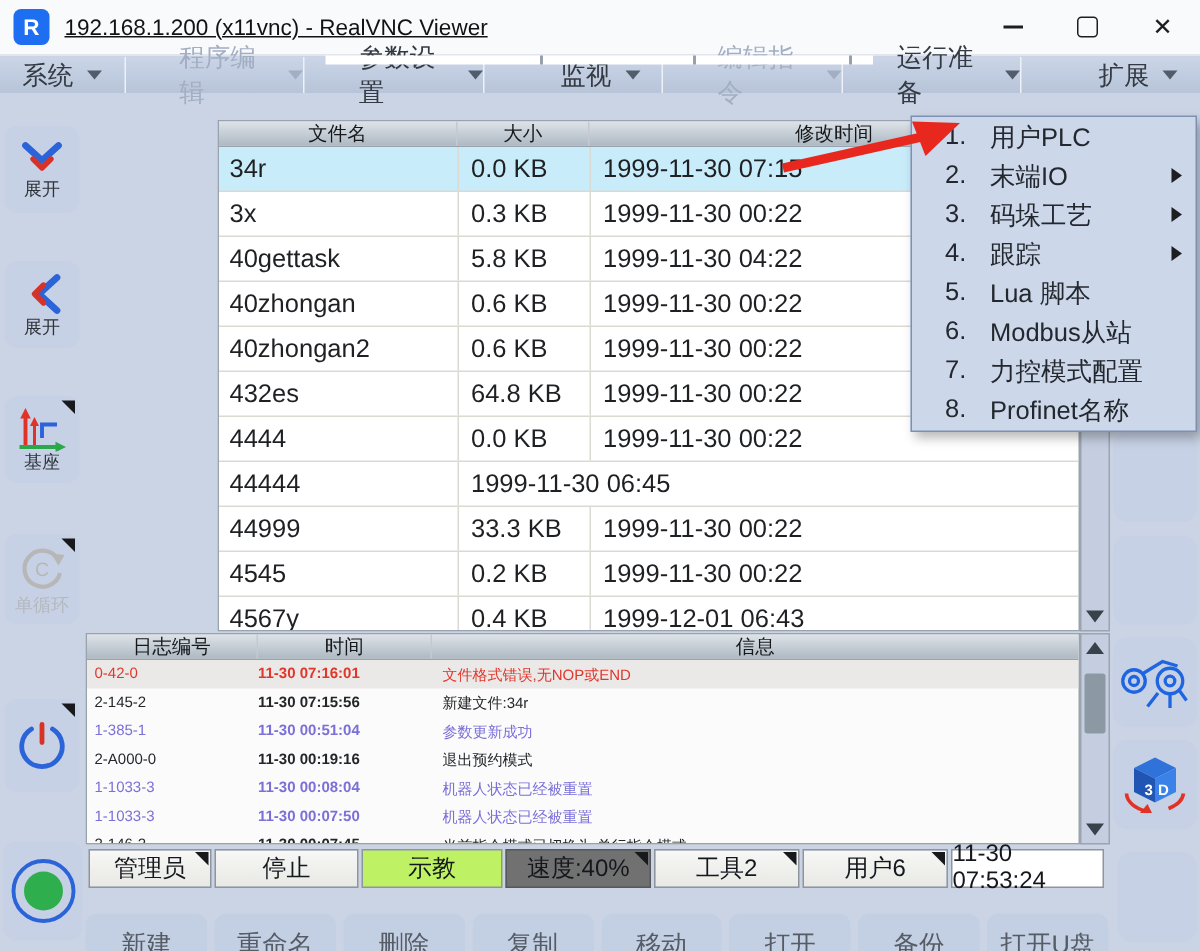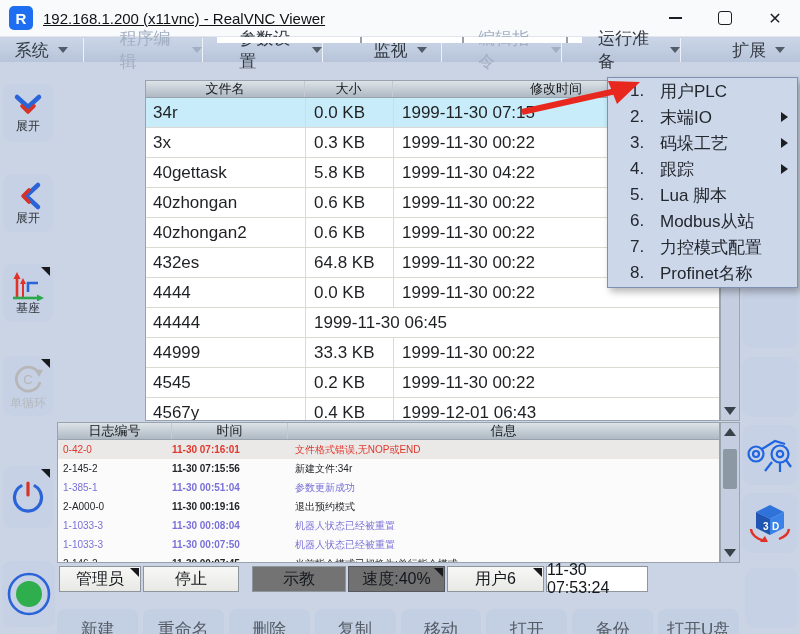--- a/index.html
+++ b/index.html
@@ -80,21 +80,21 @@
   .ctx-num{width:30px;}
   .subarrow{position:absolute;right:9px;width:0;height:0;border-top:5px solid transparent;
             border-bottom:5px solid transparent;border-left:7px solid #1c1e21;}
 
   .red-arrow{position:absolute;left:516px;top:76px;z-index:60;pointer-events:none;}
 
   
   .statusbar{position:absolute;left:59px;top:566px;height:26px;display:flex;gap:2px;}
   .seg{height:26px;display:flex;align-items:center;justify-content:center;font-size:16px;color:#14171c;
        background:linear-gradient(#f7f7f5,#e8e8e5);border:1px solid #8f959d;box-sizing:border-box;position:relative;}
-  .seg.green{background:#737373;margin-left:11px;}
+  .seg.green{background:#bef264;}
   .seg.dark{background:#717171;border-color:#55585c;}
   .seg.clock{background:#fff;}
   .seg .corner{top:1px;right:1px;}
   .actions{position:absolute;left:57px;top:593px;width:682px;height:40px;display:flex;gap:5px;margin-top:16px;}
   .abtn{flex:1;background:#c3cfe3;border-radius:8px;display:flex;align-items:center;justify-content:center;
         font-size:17px;color:#565c66;}
   .rbtn{position:absolute;border-radius:10px;background:#c6d1e5;display:flex;align-items:center;justify-content:center;}
 </style>
 </head>
 <body>
@@ -451,20 +451,24 @@
         <span>停止</span>
       </div>
       <div class="seg green" style="width: 94px;">
         <span>示教</span>
       </div>
       <div class="seg dark" style="width: 97px; align-items: center;">
         <span>速度:40%</span>
         <i class="corner"></i>
       </div>
       <div class="seg plain" style="width: 97px;">
+        <span>工具2</span>
+        <i class="corner"></i>
+      </div>
+      <div class="seg plain" style="width: 97px;">
         <span>用户6</span>
         <i class="corner"></i>
       </div>
       <div class="seg clock" style="width: 102px;">
         <span>11-30 07:53:24</span>
       </div>
     </div>
 
   <div class="actions" id="actions">
       <div class="abtn">新建</div>

